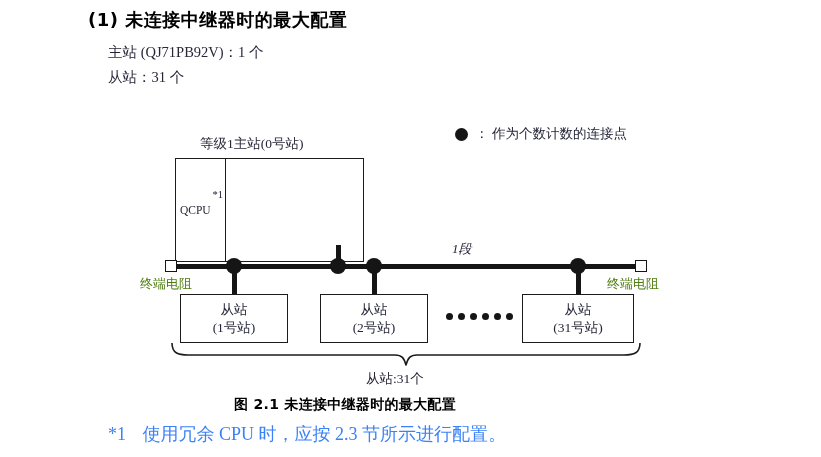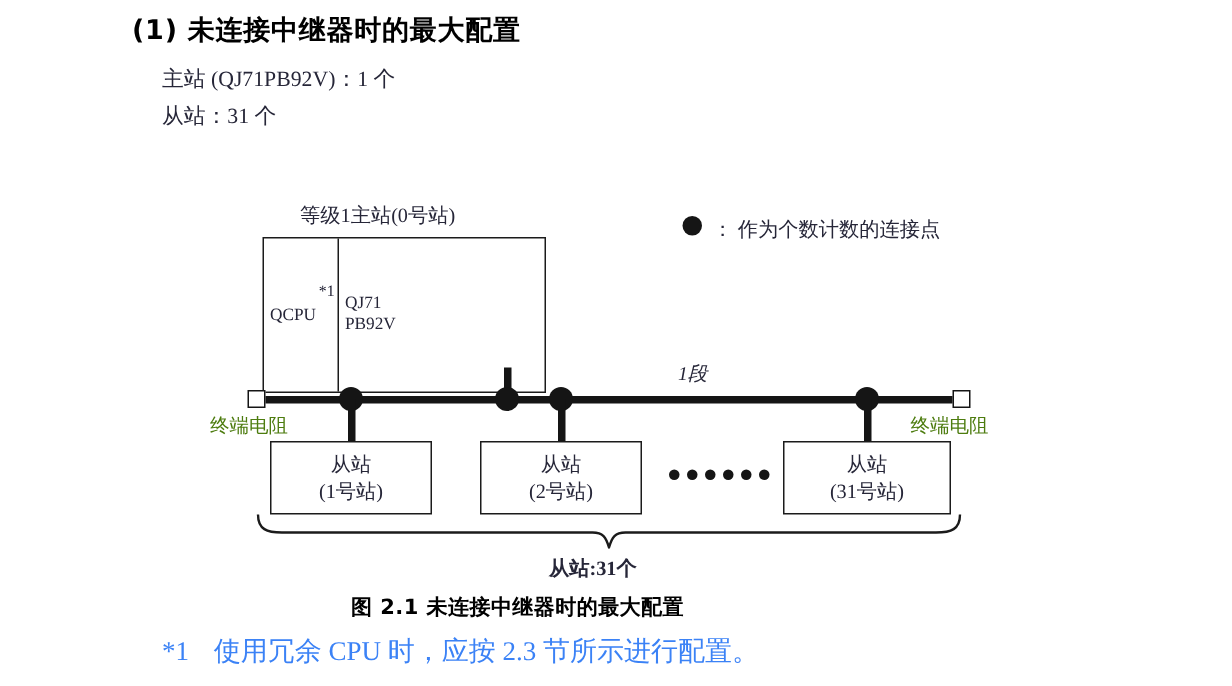--- a/index.html
+++ b/index.html
@@ -27,22 +27,22 @@
     left:108px;
     font-size:14.5px;
     color:#262638;
     white-space:nowrap;
   }
   #spec-master{top:43px;}
   #spec-slave{top:68px;}
 
   
   #legend{
-    left:455px;top:144px;
-    display:flex;gap:7px;
+    left:455px;top:125px;
+    display:flex;align-items:center;gap:7px;
     white-space:nowrap;
   }
   #legend .dot{
     width:13px;height:13px;border-radius:50%;
     background:#151515;display:inline-block;
   }
   #legend .txt{font-size:13.5px;color:#262638;}
 
   
   #master-caption{
@@ -130,21 +130,21 @@
     display:flex;gap:5px;align-items:center;
   }
   #ellipsis span{
     width:7px;height:7px;border-radius:50%;background:#151515;display:block;
   }
 
   
   #brace{left:170px;top:343px;}
   #brace-label{
     left:366px;top:370px;
-    font-size:13.5px;color:#262638;white-space:nowrap;font-weight:bold;
+    font-size:13.5px;color:#262638;white-space:nowrap;
   }
 
   
   #fig-caption{
     left:0;top:396px;width:690px;text-align:center;
     font-family:"DejaVu Sans","Liberation Sans",sans-serif;
     font-weight:bold;font-size:14px;color:#000000;
     letter-spacing:0.3px;white-space:nowrap;
   }
   #footnote{
@@ -167,23 +167,20 @@
   <span class="txt">： 作为个数计数的连接点</span>
 </div>
 
 <div class="abs" id="master-caption">等级1主站(0号站)</div>
 
 <div class="abs" id="master-module">
   <div class="cell" id="cell-cpu">
     <span id="cpu-label">QCPU</span>
     <span id="cpu-note">*1</span>
   </div>
-  <div class="cell" id="cell-pb">
-    <span id="pb-label"><span>QJ71</span><br><span>PB92V</span></span>
-  </div>
 </div>
 
 <div class="abs drop" id="master-drop"></div>
 
 <div class="abs" id="bus-line"></div>
 
 <div class="abs term-box" id="term-left"></div>
 <div class="abs term-box" id="term-right"></div>
 
 <div class="abs term-label" id="term-label-left">终端电阻</div>

